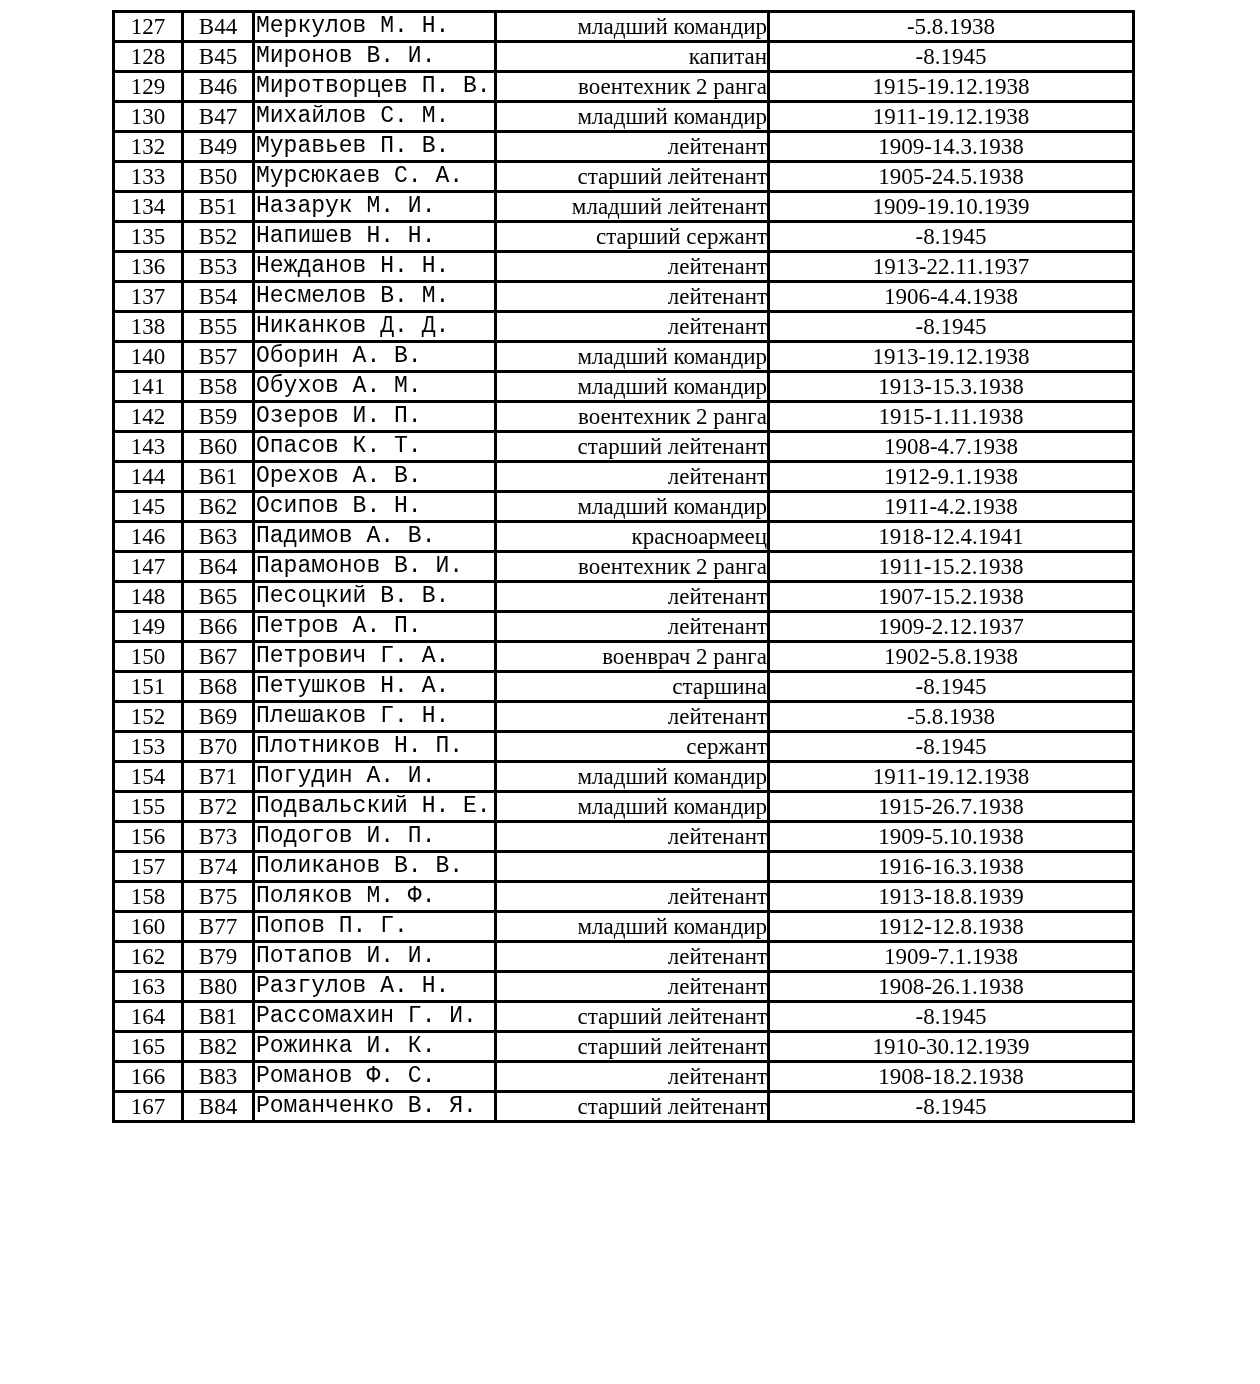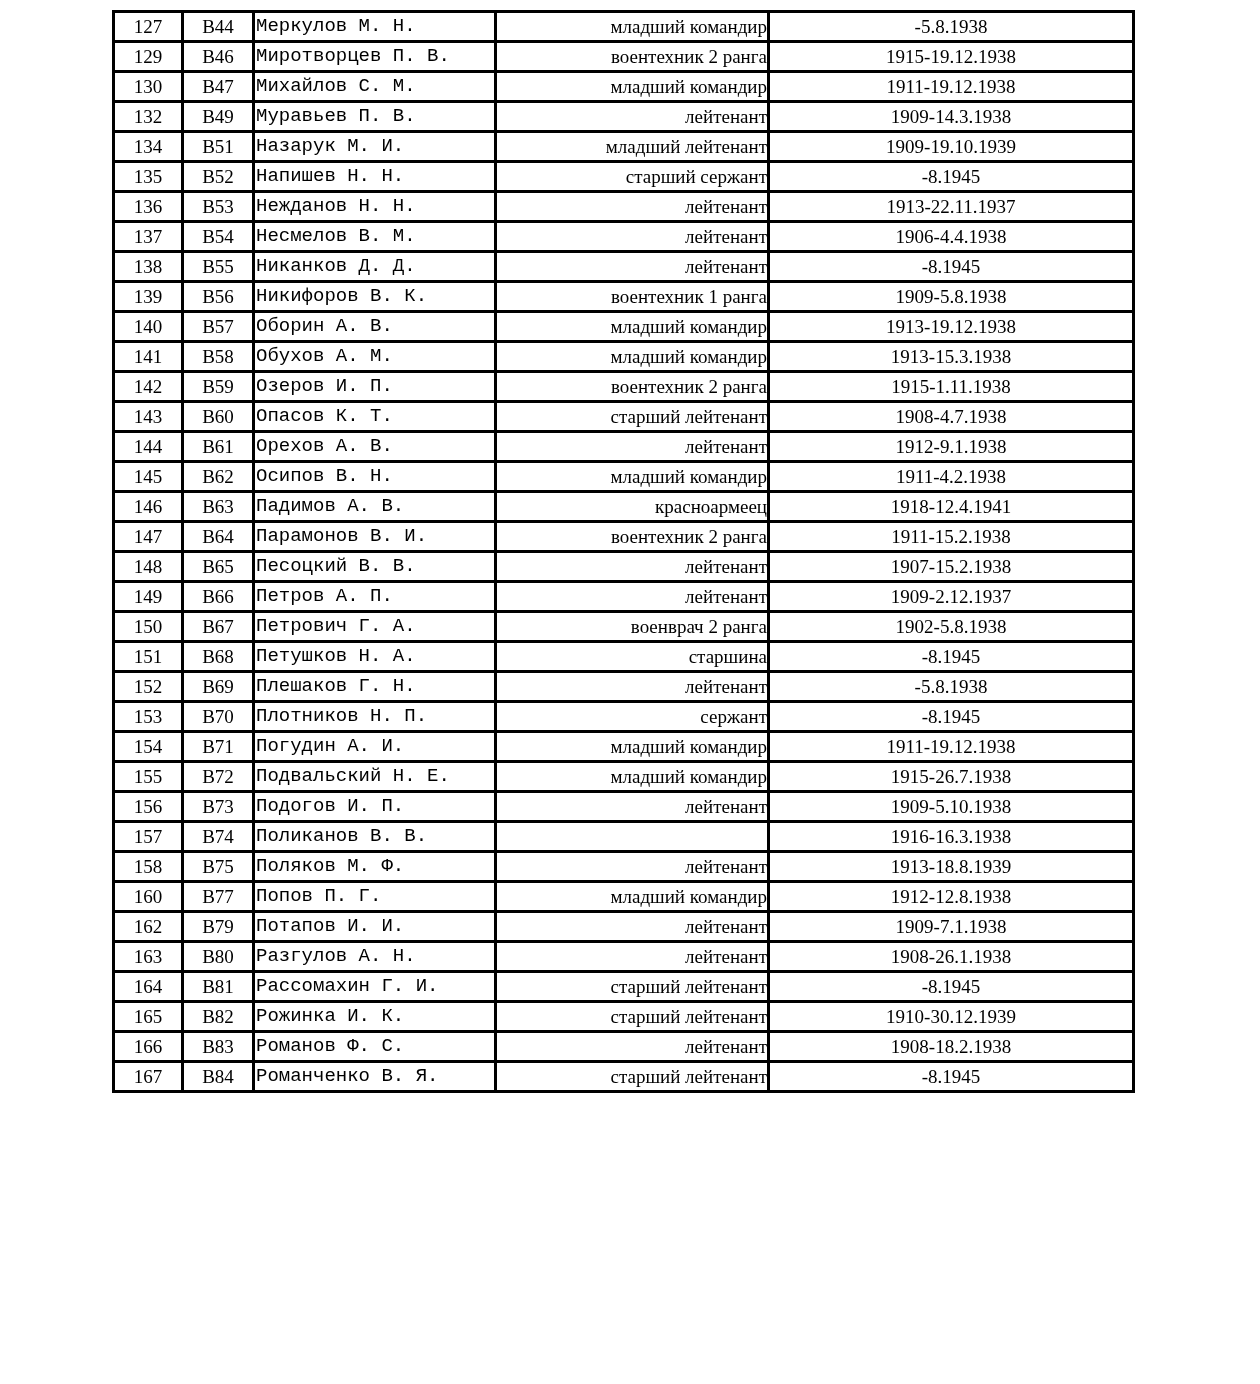--- a/index.html
+++ b/index.html
@@ -13,21 +13,21 @@
       position: relative;
       overflow: hidden;
     }
     #tbl {
       position: absolute;
       left: 112px;
       top: 10px;
       border-collapse: collapse;
       table-layout: fixed;
       font-family: "Liberation Serif", "DejaVu Serif", serif;
-      font-size: 19px;
+      font-size: 23px;
       color: #000000;
       border: 3px solid #000000;
     }
     #tbl td {
       border: 3px solid #000000;
       height: 27px;
       padding: 0;
       line-height: 27px;
       white-space: nowrap;
       overflow: hidden;
@@ -45,20 +45,27 @@
 <table id="tbl">
   <tbody id="tbody">
       <tr>
     <td class="c-num">127</td>
     <td class="c-code">В44</td>
     <td class="c-name">Меркулов М. Н.</td>
     <td class="c-rank">младший командир</td>
     <td class="c-dates">-5.8.1938</td>
   </tr>
       <tr>
+    <td class="c-num">128</td>
+    <td class="c-code">В45</td>
+    <td class="c-name">Миронов В. И.</td>
+    <td class="c-rank">капитан</td>
+    <td class="c-dates">-8.1945</td>
+  </tr>
+      <tr>
     <td class="c-num">129</td>
     <td class="c-code">В46</td>
     <td class="c-name">Миротворцев П. В.</td>
     <td class="c-rank">воентехник 2 ранга</td>
     <td class="c-dates">1915-19.12.1938</td>
   </tr>
       <tr>
     <td class="c-num">130</td>
     <td class="c-code">В47</td>
     <td class="c-name">Михайлов С. М.</td>
@@ -66,20 +73,27 @@
     <td class="c-dates">1911-19.12.1938</td>
   </tr>
       <tr>
     <td class="c-num">132</td>
     <td class="c-code">В49</td>
     <td class="c-name">Муравьев П. В.</td>
     <td class="c-rank">лейтенант</td>
     <td class="c-dates">1909-14.3.1938</td>
   </tr>
       <tr>
+    <td class="c-num">133</td>
+    <td class="c-code">В50</td>
+    <td class="c-name">Мурсюкаев С. А.</td>
+    <td class="c-rank">старший лейтенант</td>
+    <td class="c-dates">1905-24.5.1938</td>
+  </tr>
+      <tr>
     <td class="c-num">134</td>
     <td class="c-code">В51</td>
     <td class="c-name">Назарук М. И.</td>
     <td class="c-rank">младший лейтенант</td>
     <td class="c-dates">1909-19.10.1939</td>
   </tr>
       <tr>
     <td class="c-num">135</td>
     <td class="c-code">В52</td>
     <td class="c-name">Напишев Н. Н.</td>
@@ -101,27 +115,20 @@
     <td class="c-dates">1906-4.4.1938</td>
   </tr>
       <tr>
     <td class="c-num">138</td>
     <td class="c-code">В55</td>
     <td class="c-name">Никанков Д. Д.</td>
     <td class="c-rank">лейтенант</td>
     <td class="c-dates">-8.1945</td>
   </tr>
       <tr>
-    <td class="c-num">139</td>
-    <td class="c-code">В56</td>
-    <td class="c-name">Никифоров В. К.</td>
-    <td class="c-rank">воентехник 1 ранга</td>
-    <td class="c-dates">1909-5.8.1938</td>
-  </tr>
-      <tr>
     <td class="c-num">140</td>
     <td class="c-code">В57</td>
     <td class="c-name">Оборин А. В.</td>
     <td class="c-rank">младший командир</td>
     <td class="c-dates">1913-19.12.1938</td>
   </tr>
       <tr>
     <td class="c-num">141</td>
     <td class="c-code">В58</td>
     <td class="c-name">Обухов А. М.</td>

